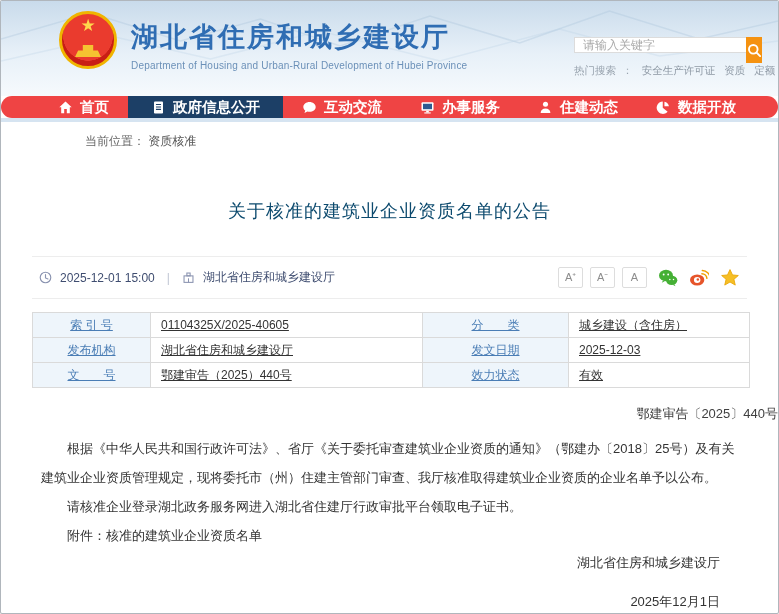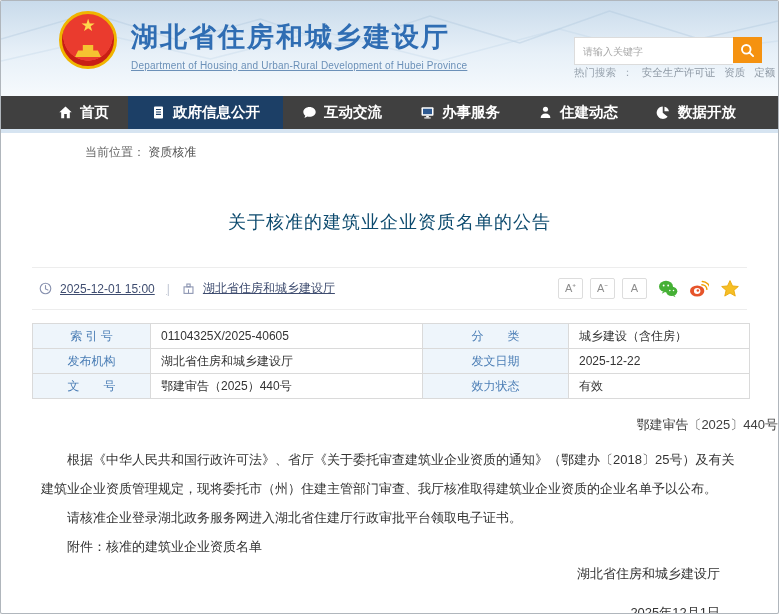--- a/index.html
+++ b/index.html
@@ -15,52 +15,52 @@
   .mountains { position:absolute; inset:0; width:100%; height:100%; pointer-events:none; }
   .logo-area { position:absolute; left:58px; top:10px; display:flex; align-items:flex-start; }
   .emblem { width:58px; height:58px; border-radius:50%;
     background:radial-gradient(circle at 50% 42%,#ea3b2e 62%,#c81e15 63%);
     border:3px solid #f0b400; position:relative; flex:0 0 auto; }
   .emblem .star { position:absolute; top:3px; left:0; right:0; text-align:center; color:#ffd84d; font-size:17px; line-height:1; }
   .emblem .gate { position:absolute; left:50%; bottom:9px; transform:translateX(-50%);
     width:26px; height:12px; background:#f5c431; clip-path:polygon(0 100%,100% 100%,88% 45%,70% 45%,70% 0,30% 0,30% 45%,12% 45%); }
   .title-block { margin:8px 0 0 14px; }
   .site-title { font-size:27px; font-weight:bold; color:#2f6db3; letter-spacing:2px; }
-  .site-subtitle { font-size:10px; color:#6b90b8; margin-top:5px; letter-spacing:.2px;text-decoration:underline; }
+  .site-subtitle { font-size:10px; color:#6b90b8; margin-top:5px; letter-spacing:.2px; }
   .search-area { position:absolute; right:16px; top:36px; width:188px; }
   .search-row { display:flex; }
-  .search-input { flex:1; height:28px; border:1px solid #dcdcdc; border-right:none; background:#fff;
-    padding:0 8px; font-size:10px; color:#333; outline:none; }
+  .search-input { flex:1; height:16px; border:1px solid #dcdcdc; border-right:none; background:#fff;
+    padding:0 8px; font-size:12px; color:#333; outline:none; }
   .search-input::placeholder { color:#a9a9a9; }
   .search-btn { width:29px; height:26px; background:#f59210; border:none; cursor:pointer;
     display:flex; align-items:center; justify-content:center; }
   .hot-row { margin-top:1px; font-size:10.5px; color:#98a3ae; display:flex; gap:9px; white-space:nowrap;font-family:Liberation Mono, monospace; }
   .hot-row a { color:#8d98a4; text-decoration:none; cursor:pointer; }
   
-  .nav { height:33px; background:#404040; display:flex; padding-left:38px; }
+  .nav { height:22px; background:#ef4444; display:flex; padding-left:38px;border-radius:12px; }
   .nav-item { display:flex; align-items:center; gap:7px; padding:0 19px; color:#fff;
     font-size:14.5px; font-weight:bold; cursor:pointer; white-space:nowrap; }
   .nav-item.active { background:#1c3f66; padding:11px 23px; }
   .nav-strip { height:4px; background:#d6e4f1; }
   
   .breadcrumb { padding:11px 0 0 40px; font-size:12px; color:#666; height:34px;margin-left:44px; }
   .breadcrumb a { color:#555; text-decoration:none; cursor:pointer; }
   
   .article-title { text-align:center; font-size:18px; color:#0c4a6e; margin-top:43px; letter-spacing:1px; font-weight:500; }
   .meta-bar { margin:33px 31px 0; border-top:1px solid #ededed; border-bottom:1px solid #ededed;
     height:43px; display:flex; align-items:center; padding:0 7px; }
-  .meta-left { display:flex; align-items:center; gap:8px; font-size:12px; color:#3f4d70;text-decoration:underline; }
+  .meta-left { display:flex; align-items:center; gap:8px; font-size:12px; color:#3f4d70; }
   .meta-sep { color:#c0c6d4; margin:0 4px; }
   .meta-right { margin-left:auto; display:flex; align-items:center; gap:7px; }
   .font-btn { width:25px; height:21px; border:1px solid #ddd; background:#fff; color:#8c8c8c;
     font-size:11px; cursor:pointer; border-radius:2px; line-height:1; }
   .share { width:20px; height:20px; cursor:pointer; display:inline-flex; align-items:center; justify-content:center; margin-left:4px; }
   
   .info-table { margin:13px 31px 0; width:717px; border-collapse:collapse; table-layout:fixed; }
-  .info-table td { border:1px solid #dadada; height:25px; font-size:12px; padding:0 10px; overflow:hidden; white-space:nowrap; }
+  .info-table td { border:1px solid #dadada; height:25px; font-size:12px; padding:0 10px; overflow:hidden; white-space:nowrap;text-decoration:underline; }
   td.lbl { background:#eef5fb; color:#4a7db5; text-align:center; }
   td.val { color:#333; }
   
   .doc-num { text-align:right; font-size:13px; color:#404040; margin-top:17px; }
   .body-text { margin:11px 40px 4px; font-size:13px; color:#333; line-height:29px; }
   .body-text p { text-indent:2em; }
   .signature { text-align:right; margin:3px 58px 0 0; font-size:13px; color:#333; }
   .signature .sig-date { margin-top:21px; }
 </style>
 </head>
@@ -218,21 +218,21 @@
       <tr>
         <td class="lbl">索 引 号</td>
         <td class="val">01104325X/2025-40605</td>
         <td class="lbl">分　　类</td>
         <td class="val">城乡建设（含住房）</td>
       </tr>
       <tr>
         <td class="lbl">发布机构</td>
         <td class="val">湖北省住房和城乡建设厅</td>
         <td class="lbl">发文日期</td>
-        <td class="val">2025-12-22</td>
+        <td class="val">2025-12-03</td>
       </tr>
       <tr>
         <td class="lbl">文　　号</td>
         <td class="val">鄂建审告（2025）440号</td>
         <td class="lbl">效力状态</td>
         <td class="val">有效</td>
       </tr>
     </tbody>
   </table>
 

